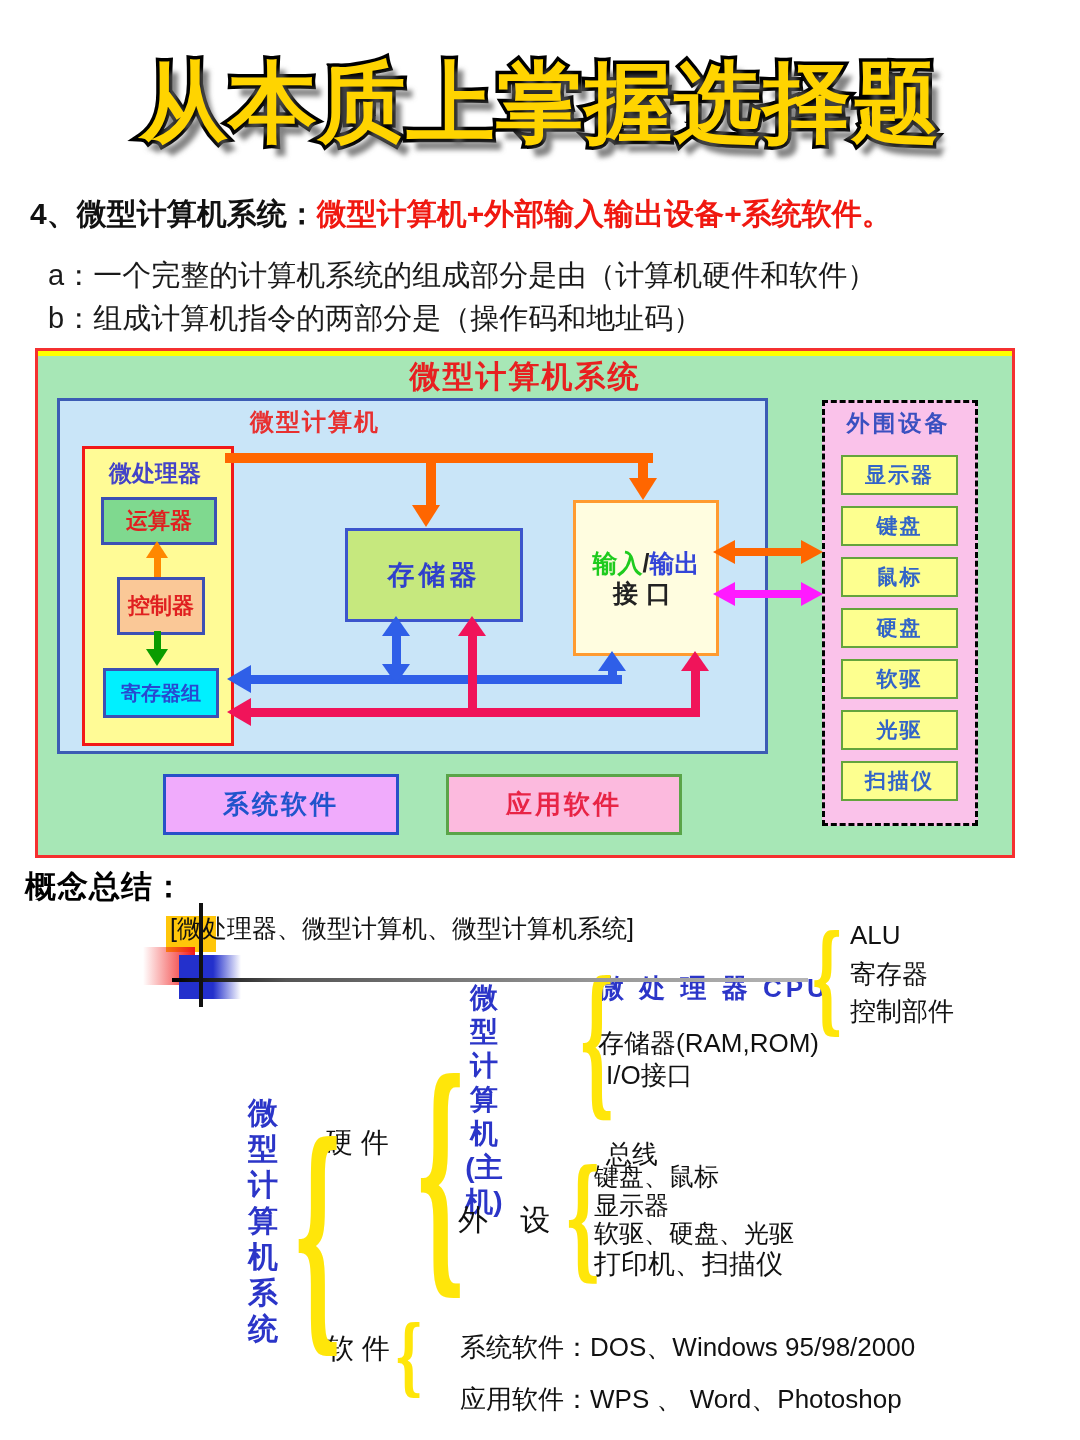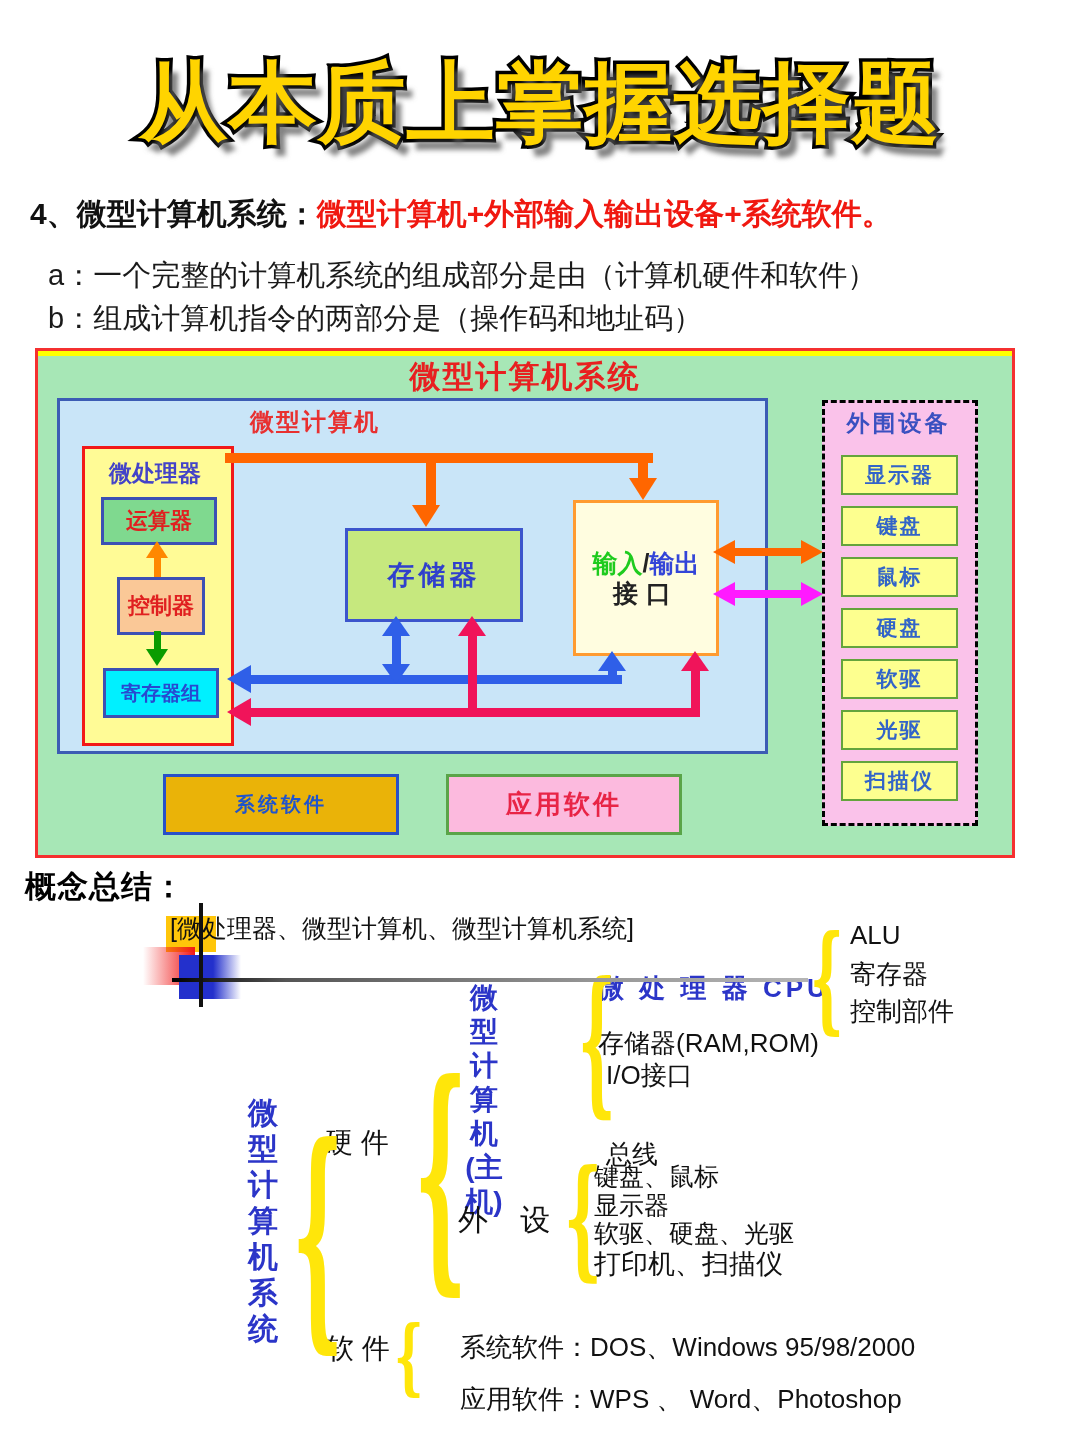--- a/index.html
+++ b/index.html
@@ -31,22 +31,22 @@
   .regs{left:103px;top:668px;width:110px;height:44px;background:#00f0ff;color:#2848d0;font-size:20px;}
   .mem{left:345px;top:528px;width:172px;height:88px;background:#c6e87e;border:3px solid #3c55cc;
        display:flex;align-items:center;justify-content:center;font-size:27px;font-weight:bold;color:#3040cc;letter-spacing:4px;}
   .iobox{left:573px;top:500px;width:140px;height:150px;background:#fffde0;border:3px solid #ff9b30;
        display:flex;flex-direction:column;align-items:center;justify-content:center;font-size:25px;font-weight:bold;line-height:30px;}
   .iobox .in{color:#1ecb1e;} .iobox .sl{color:#222;} .iobox .out{color:#3345d8;} .iobox .l2{color:#222;letter-spacing:8px;}
   .periph-box{left:822px;top:400px;width:150px;height:420px;background:#fac2ea;border:3px dashed #000;}
   .periph-label{left:822px;top:408px;width:153px;text-align:center;font-size:23px;font-weight:bold;color:#3a50c0;letter-spacing:3px;}
   .pitem{left:841px;width:113px;height:36px;background:#fdff8f;border:2px solid #64a43c;
        display:flex;align-items:center;justify-content:center;font-size:21px;font-weight:bold;color:#3264c8;letter-spacing:2px;}
-  .sysbox{left:163px;top:774px;width:230px;height:55px;background:#eab308;border:3px solid #2850c8;
-       display:flex;align-items:center;justify-content:center;font-size:20px;font-weight:bold;color:#2054cc;letter-spacing:3px;}
+  .sysbox{left:163px;top:774px;width:230px;height:55px;background:#f0abfc;border:3px solid #2850c8;
+       display:flex;align-items:center;justify-content:center;font-size:26px;font-weight:bold;color:#2054cc;letter-spacing:3px;}
   .appbox{left:446px;top:774px;width:230px;height:55px;background:#fcbade;border:3px solid #5aa448;
        display:flex;align-items:center;justify-content:center;font-size:26px;font-weight:bold;color:#e82446;letter-spacing:3px;}
   .ln{position:absolute;} .tri{position:absolute;width:0;height:0;}
   
   .concept{left:25px;top:866px;font-size:31px;font-weight:bold;color:#000;letter-spacing:1px;}
   .bracketline{left:170px;top:912px;font-size:25px;color:#111;white-space:nowrap;z-index:5;}
   .sq{position:absolute;}
   .vline{left:199px;top:903px;width:4px;height:104px;background:#111;z-index:4;}
   .hline{left:172px;top:978px;width:636px;height:4px;z-index:3;
        background:linear-gradient(to right,#000,#555 18%,#9a9a9a 70%,#b5b5b5);}

